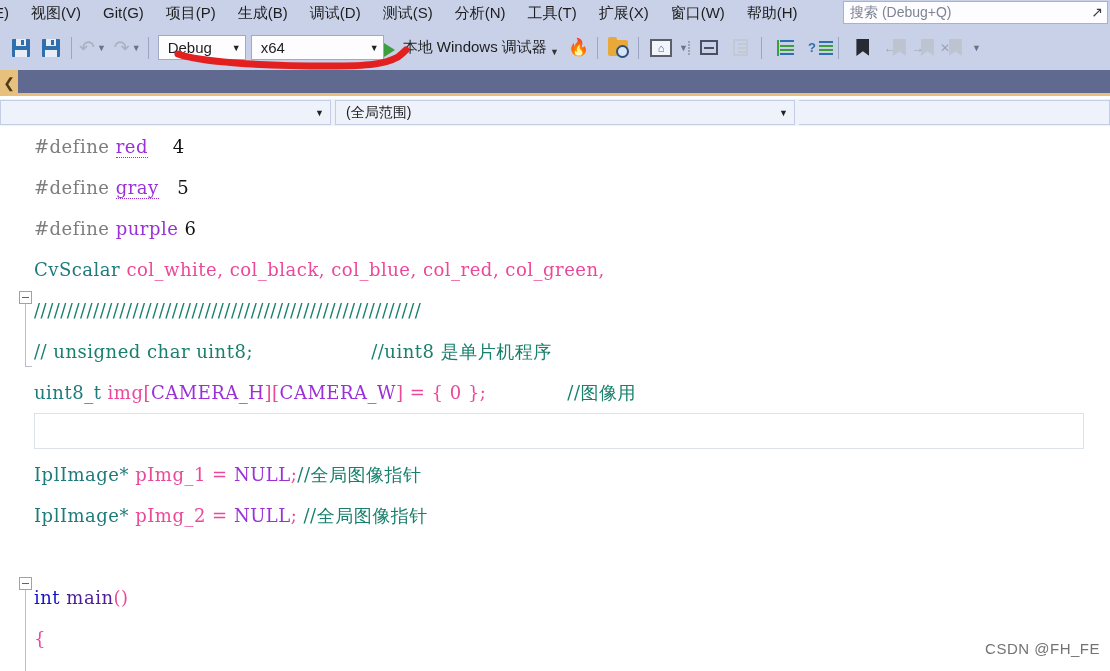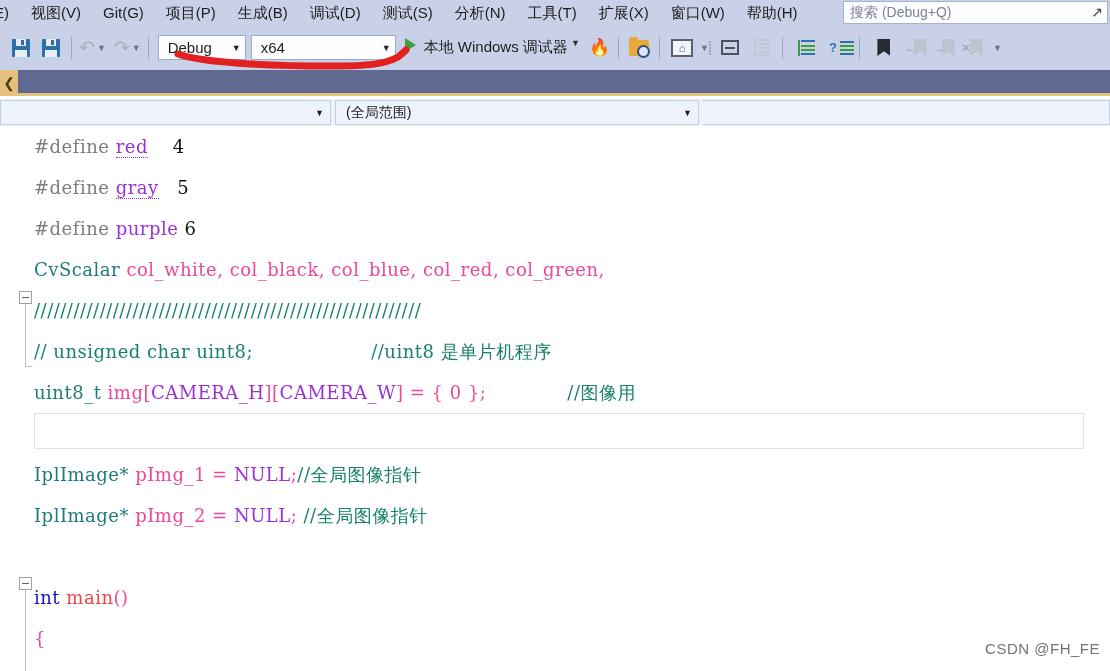--- a/index.html
+++ b/index.html
@@ -47,24 +47,24 @@
 
   .arrow-curve { font-size:19px; color:#a9b0bf; line-height:1; }
   .mini-caret { font-size:9px; color:#6b7280; margin-left:2px; }
 
   .combo {
     height:25px; background:#fdfdff; border:1px solid #9eabc6;
     display:flex; align-items:center; justify-content:space-between;
     padding:0 4px 0 9px; font-size:15px; color:#1e1e1e;
   }
   #combo-config { width:88px; margin-left:2px; }
-  #combo-platform { width:145px; margin-left:5px; }
+  #combo-platform { width:133px; margin-left:5px; }
   .combo-caret { font-size:9px; color:#222; }
 
-  #run-btn { display:flex; align-items:flex-start; margin-left:9px; }
+  #run-btn { display:flex; align-items:flex-end; }
   .play-tri {
     width:0;height:0;border-left:11px solid #3d9e3d;
     border-top:7px solid transparent;border-bottom:7px solid transparent;
   }
   #run-label { font-size:15px; color:#1e1e1e; margin-left:8px; white-space:nowrap; }
 
   .flame { font-size:17px; color:#b9c0cd; }
 
   .folder-ic { width:20px;height:16px;background:#e8a93a;border-radius:2px; position:relative;}
   .folder-ic:after{content:"";position:absolute;right:-1px;bottom:-2px;width:9px;height:9px;border:2px solid #2f4f7f;border-radius:50%;background:#d7e6f5;}
@@ -113,21 +113,21 @@
   #navbar {
     position:absolute; left:0; top:99px; width:1110px; height:27px;
     background:#eef2fb; display:flex; align-items:center;
   }
   .nav-combo {
     height:25px; background:#eef2fb; border:1px solid #c3cde4;
     display:flex; align-items:center; justify-content:space-between;
     padding:0 6px 0 10px; font-size:14px; color:#1e1e1e;
   }
   #nav-combo-1 { width:331px; }
-  #nav-combo-2 { width:364px; margin-left:4px; }
+  #nav-combo-2 { width:460px; margin-left:4px; }
   #nav-rest { flex:1; height:25px; background:#eef2fb; border:1px solid #c3cde4; border-left:none; margin-left:4px;}
   .nav-caret { font-size:9px; color:#222; }
 
   
   #code-area {
     position:absolute; left:0; top:126px; width:1110px; height:545px;
     background:#ffffff; overflow:hidden;
   }
   #gutter { position:absolute; left:0; top:0; width:34px; height:545px; background:#ffffff; }
   #code-lines {
@@ -140,21 +140,21 @@
   }
   .ln { height:41px; white-space:pre; }
   .t-pre   { color:#7d7d7d; }          
   .t-macro { color:#9b30d9; }          
   .t-macro-u { color:#9b30d9; border-bottom:1px dotted #9b30d9; }
   .t-num   { color:#111111; }
   .t-type  { color:#1f7a7a; }          
   .t-plain { color:#ec4899; }
   .t-cmt   { color:#18806c; }          
   .t-kw    { color:#1414c8; }          
-  .t-fn    { color:#ef4444; }          
+  .t-fn    { color:#4c1d95; }          
 
   
   .collapse-box {
     position:absolute; width:13px; height:13px;
     border:1px solid #9aa3b4; background:#ffffff;
     display:flex; align-items:center; justify-content:center;
   }
   .collapse-box i { display:block; width:7px; height:1px; background:#5d6470; }
   .outline-line { position:absolute; width:1px; background:#b9bfca; }
   .outline-foot { position:absolute; height:1px; background:#b9bfca; }

